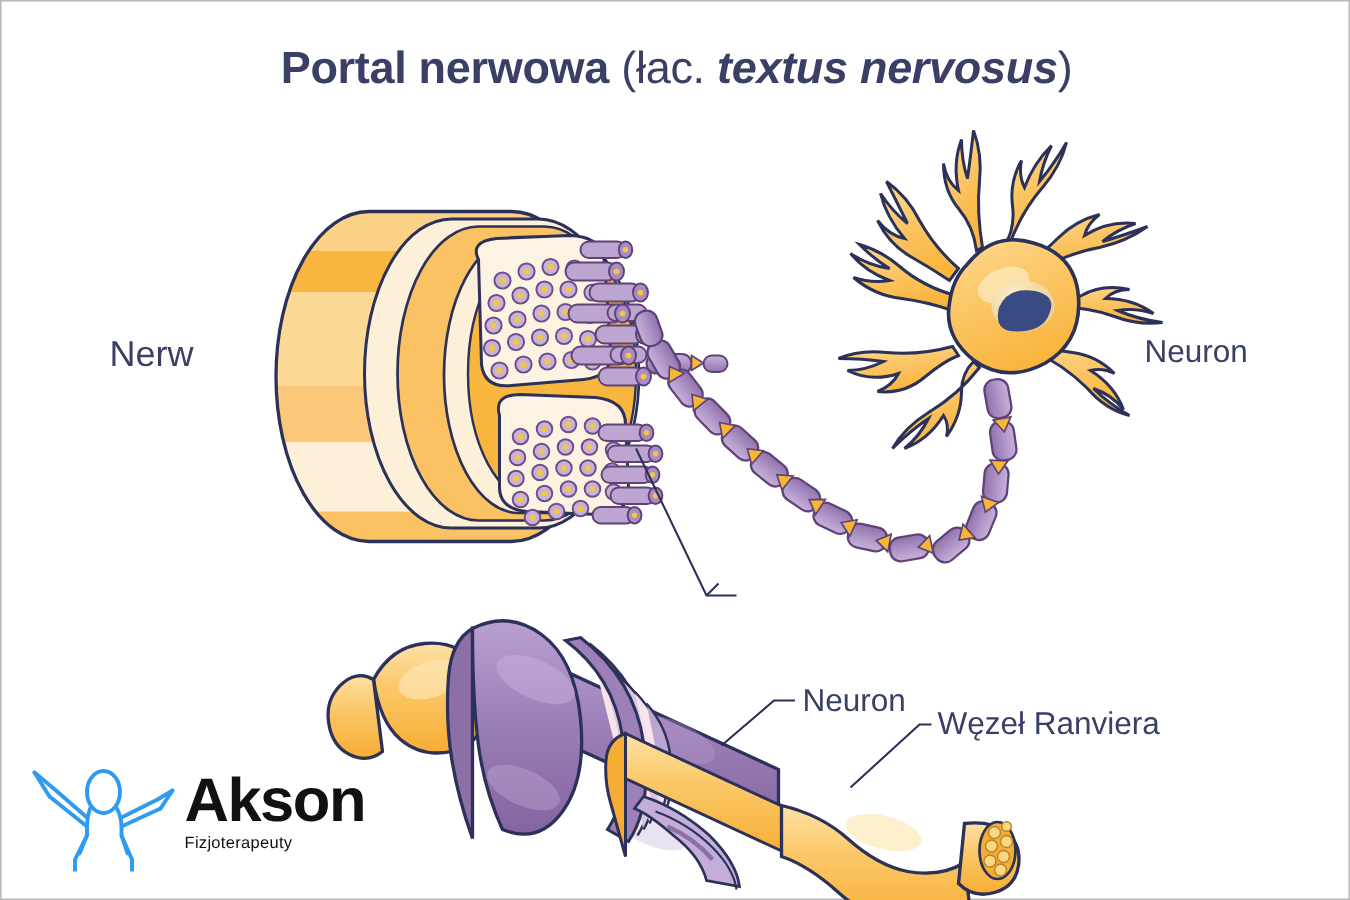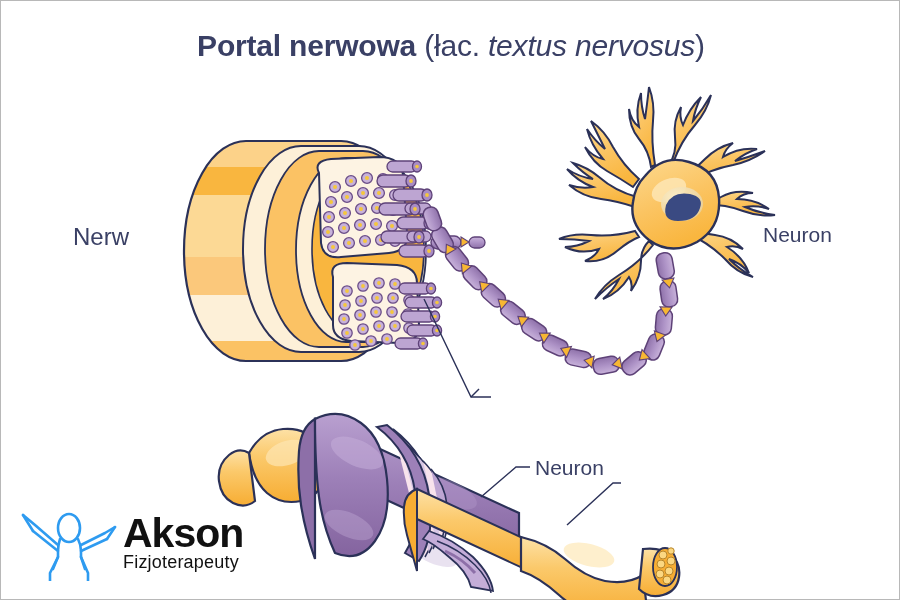--- a/index.html
+++ b/index.html
@@ -2,29 +2,29 @@
 <html><head>
 <meta charset="utf-8">
 <style>
   html,body{margin:0;padding:0;background:#ffffff;}
   body{width:900px;height:600px;overflow:hidden;font-family:"Liberation Sans",sans-serif;}
   #canvas{position:relative;width:900px;height:600px;background:#ffffff;border:1px solid #b8b8b8;box-sizing:border-box;}
   #art{position:absolute;left:0;top:0;width:900px;height:600px;}
   .lbl{position:absolute;color:#3a4065;font-family:"Liberation Sans",sans-serif;white-space:nowrap;}
   #title{left:0;top:28px;width:900px;text-align:center;font-size:30px;font-weight:bold;letter-spacing:-0.2px;}
   #title .light{font-weight:normal;}
-  #title .ital{font-style:italic;font-weight:normal;}
+  #title .ital{font-style:italic;font-weight:bold;}
   #lbl-nerw{left:72px;top:222px;font-size:24px;}
   #lbl-neuron{left:762px;top:222px;font-size:21px;}
   #lbl-myelin{left:497px;top:389px;font-size:21px;}
   #lbl-akson{left:534px;top:455px;font-size:21px;}
   #lbl-wezel{left:624px;top:470px;font-size:21px;}
   #logo-text{position:absolute;left:122px;top:510px;}
   #logo-portal{font-size:41px;font-weight:bold;color:#111111;line-height:44px;letter-spacing:-1px;}
-  #logo-sub{font-size:18px;color:#111111;line-height:18px;letter-spacing:0.2px;margin-top:-2px;}
+  #logo-sub{font-size:11px;color:#111111;line-height:18px;letter-spacing:0.2px;margin-top:-2px;}
 </style>
 </head>
 <body>
 
 <div id="canvas">
 
   <svg id="art" viewBox="0 0 900 600">
     <defs>
       <linearGradient id="gSoma" x1="0" y1="0" x2="0.4" y2="1">
         <stop offset="0%" stop-color="#fdd98f"></stop>
@@ -424,20 +424,21 @@
       <path d="M480 496 L515 466 L529 466"></path>
       <path d="M566 524 L612 482 L620 482"></path>
     </g>
   </svg>
 
   <div class="lbl" id="title"><span>Portal nerwowa</span><span class="light"> (</span><span class="light">łac. </span><span class="ital">textus nervosus</span><span class="light">)</span></div>
 
   <div class="lbl" id="lbl-nerw">Nerw</div>
   <div class="lbl" id="lbl-neuron">Neuron</div>
   <div class="lbl" id="lbl-akson">Neuron</div>
+  <div class="lbl" id="lbl-wezel">Węzeł Ranviera</div>
 
   <svg style="position:absolute;left:18px;top:500px;width:100px;height:80px" viewBox="0 0 100 80">
     <g fill="none" stroke="#2e9bf0" stroke-width="2.6" stroke-linejoin="round" stroke-linecap="round">
       <ellipse cx="50" cy="27" rx="11" ry="14"></ellipse>
       <path d="M41 38 q-2 6 -2 12 l0 6 l-8 16 l0 8"></path>
       <path d="M59 38 q3 6 3 12 l0 6 l7 16 l0 8"></path>
       <path d="M39 44 L16 24 L4 14"></path>
       <path d="M39 50 L14 30"></path>
       <path d="M4 14 L14 30"></path>
       <path d="M62 44 L86 32 L96 26"></path>

